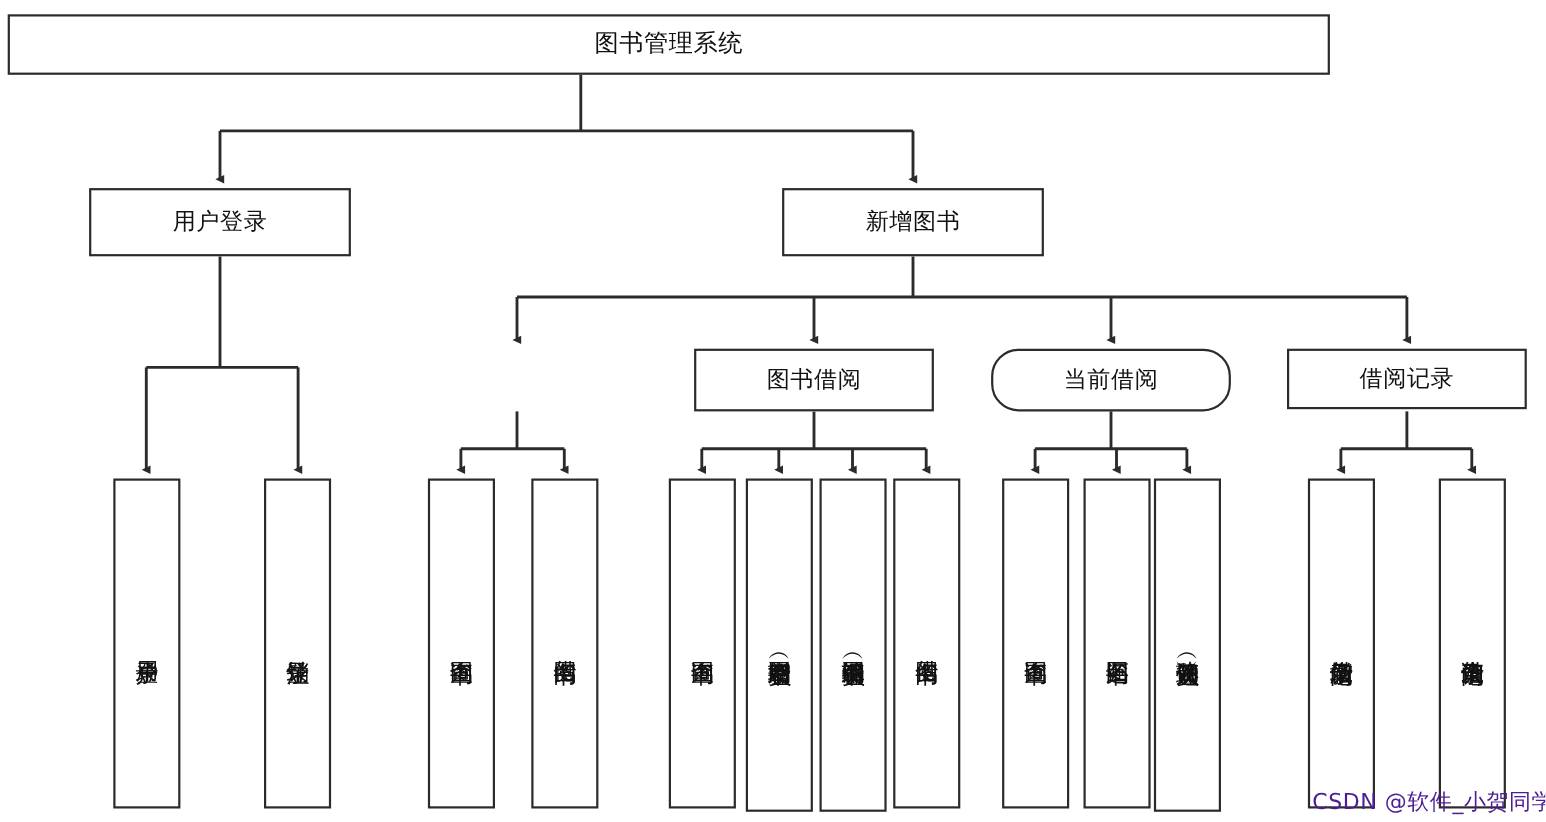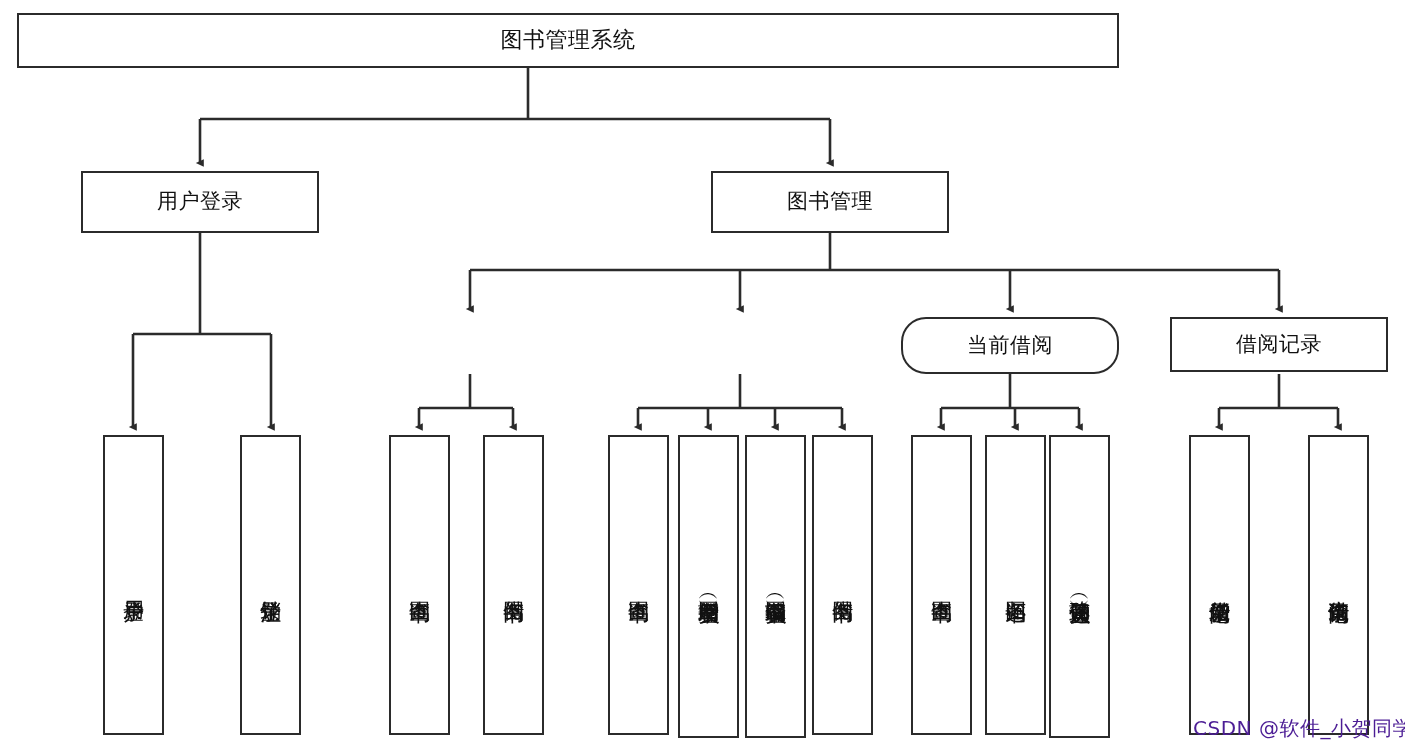--- a/index.html
+++ b/index.html
@@ -115,25 +115,26 @@
       <path d="M1015,408 L1015,427" marker-end="url(#arrow)"></path>
       <path d="M1079,408 L1079,427" marker-end="url(#arrow)"></path>
 
       <path d="M1279,374 L1279,408"></path>
       <path d="M1219,408 L1338,408"></path>
       <path d="M1219,408 L1219,427" marker-end="url(#arrow)"></path>
       <path d="M1338,408 L1338,427" marker-end="url(#arrow)"></path>
     </g>
   </svg>
 
-  <div class="node horizontal root" style="left:17px; top:13px; width:1102px; height:55px;">图书管理系统</div>
+  <div class="node horizontal root" style="left:7px; top:13px; width:1202px; height:55px;">图书管理系统</div>
 
   <div class="node horizontal" style="left:81px; top:171px; width:238px; height:62px;">用户登录</div>
-  <div class="node horizontal" style="left:711px; top:171px; width:238px; height:62px;">图书管理</div>
+  <div class="node horizontal" style="left:711px; top:171px; width:238px; height:62px;">新增图书</div>
 
+  <div class="node horizontal" style="left:631px; top:317px; width:218px; height:57px;">图书借阅</div>
   <div class="node horizontal" style="left:901px; top:317px; width:218px; height:57px;border-radius:25px;">当前借阅</div>
   <div class="node horizontal" style="left:1170px; top:317px; width:218px; height:55px;">借阅记录</div>
 
   <div class="node vertical" style="left:103px; top:435px; width:61px; height:300px;">用户登录</div>
   <div class="node vertical" style="left:240px; top:435px; width:61px; height:300px;">注销登录</div>
 
   <div class="node vertical" style="left:389px; top:435px; width:61px; height:300px;">查询图书</div>
   <div class="node vertical" style="left:483px; top:435px; width:61px; height:300px;">借阅图书</div>
 
   <div class="node vertical" style="left:608px; top:435px; width:61px; height:300px;">查询图书</div>

